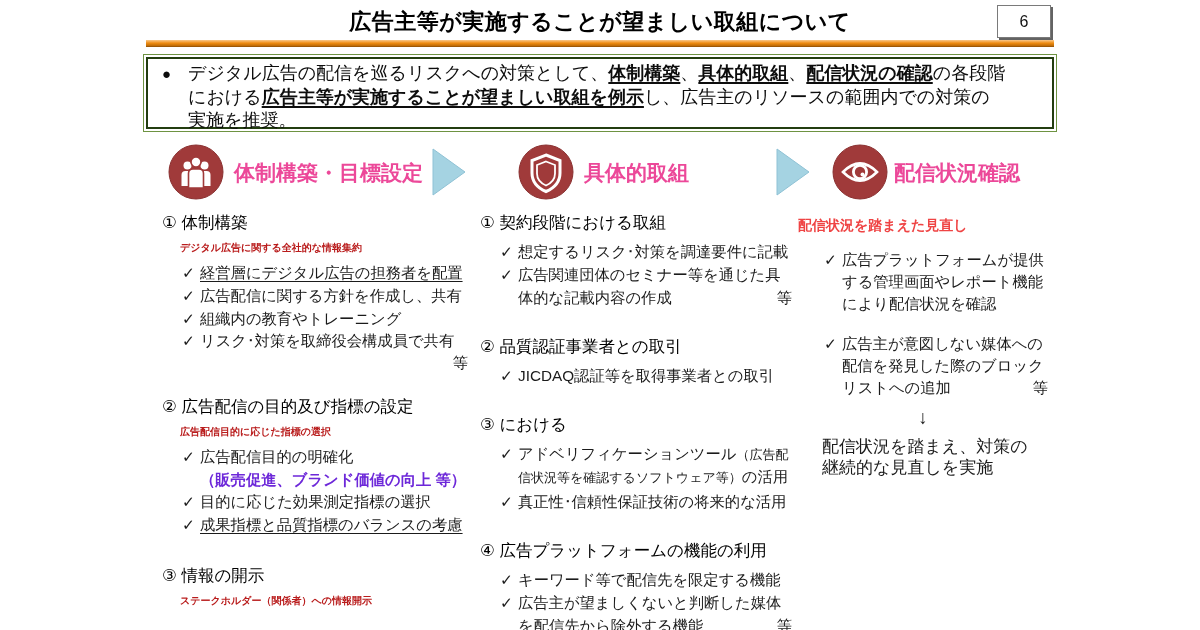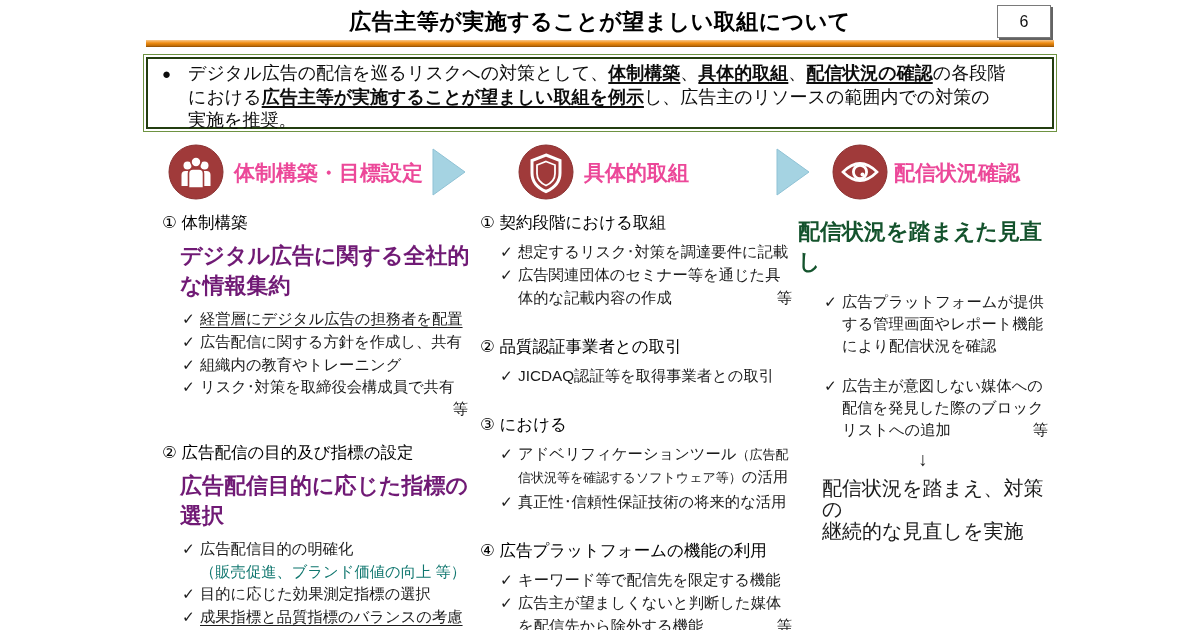--- a/index.html
+++ b/index.html
@@ -23,39 +23,39 @@
   
   .hdr-icon{position:absolute;width:56px;height:56px;}
   .hdr-label{position:absolute;font-size:21px;font-weight:700;color:#ec4899;}
   .arrow{position:absolute;width:34px;height:48px;}
   
   .col{position:absolute;top:212px;}
   #col1{left:160px;width:322px;}
   #col2{left:478px;width:314px;}
   #col3{left:798px;width:260px;}
   .sec-title{font-size:16.5px;font-weight:400;margin:0 0 7px 2px;color:#000;}
-  .sec-sub{font-size:22px;font-weight:700;margin:0 0 7px 20px;color:#701a75;}
+  .sec-sub{font-size:10px;font-weight:700;margin:0 0 7px 20px;color:#b91c1c;}
   .ci{position:relative;font-size:15.3px;line-height:21.8px;margin-left:20px;padding-left:20px;color:#1b1b1b;}
   #col2 .ci{line-height:22.3px;}
   .ck{position:absolute;left:2px;top:0;}
   .u{text-decoration:underline;text-underline-offset:3px;}
-  .cont{font-size:15.3px;line-height:21.8px;margin-left:40px;color:#0f766e;}
+  .cont{font-size:15.3px;line-height:21.8px;margin-left:40px;color:#6d28d9;font-weight:bold;}
   .etc-line{text-align:right;font-size:15.3px;margin:1px 14px 0 0;color:#1b1b1b;}
   .etc-br{position:absolute;right:0;bottom:0;}
   .sm{font-size:13px;}
   #col1 .s2{margin-top:22px;}
   #col1 .s3{margin-top:30px;}
   #col2 .sec{margin-top:27px;}
   #col2 .sec:first-child{margin-top:0;}
   #col1 .ci, #col2 .ci{margin-bottom:1px;}
-  #col3 .heading{font-size:22px;font-weight:700;margin:5px 0 14px 0;color:#14532d;}
+  #col3 .heading{font-size:14px;font-weight:700;margin:5px 0 14px 0;color:#ef4444;}
   #col3 .ci{margin-left:24px;width:226px;box-sizing:border-box;}
   #col3 .it2{margin-top:19px;}
   #col3 .down{width:250px;text-align:center;font-size:19px;margin-top:8px;color:#1b1b1b;}
-  #col3 .conclusion{margin:7px 0 0 24px;font-size:20px;line-height:21.5px;white-space:pre-line;color:#1b1b1b;}
+  #col3 .conclusion{margin:7px 0 0 24px;font-size:17px;line-height:21.5px;white-space:pre-line;color:#1b1b1b;}
 </style>
 </head>
 <body>
 
 <div class="slide">
 
   <div class="title">広告主等が実施することが望ましい取組について</div>
   <div class="page-box">6</div>
   <div class="orange-bar"></div>
 

